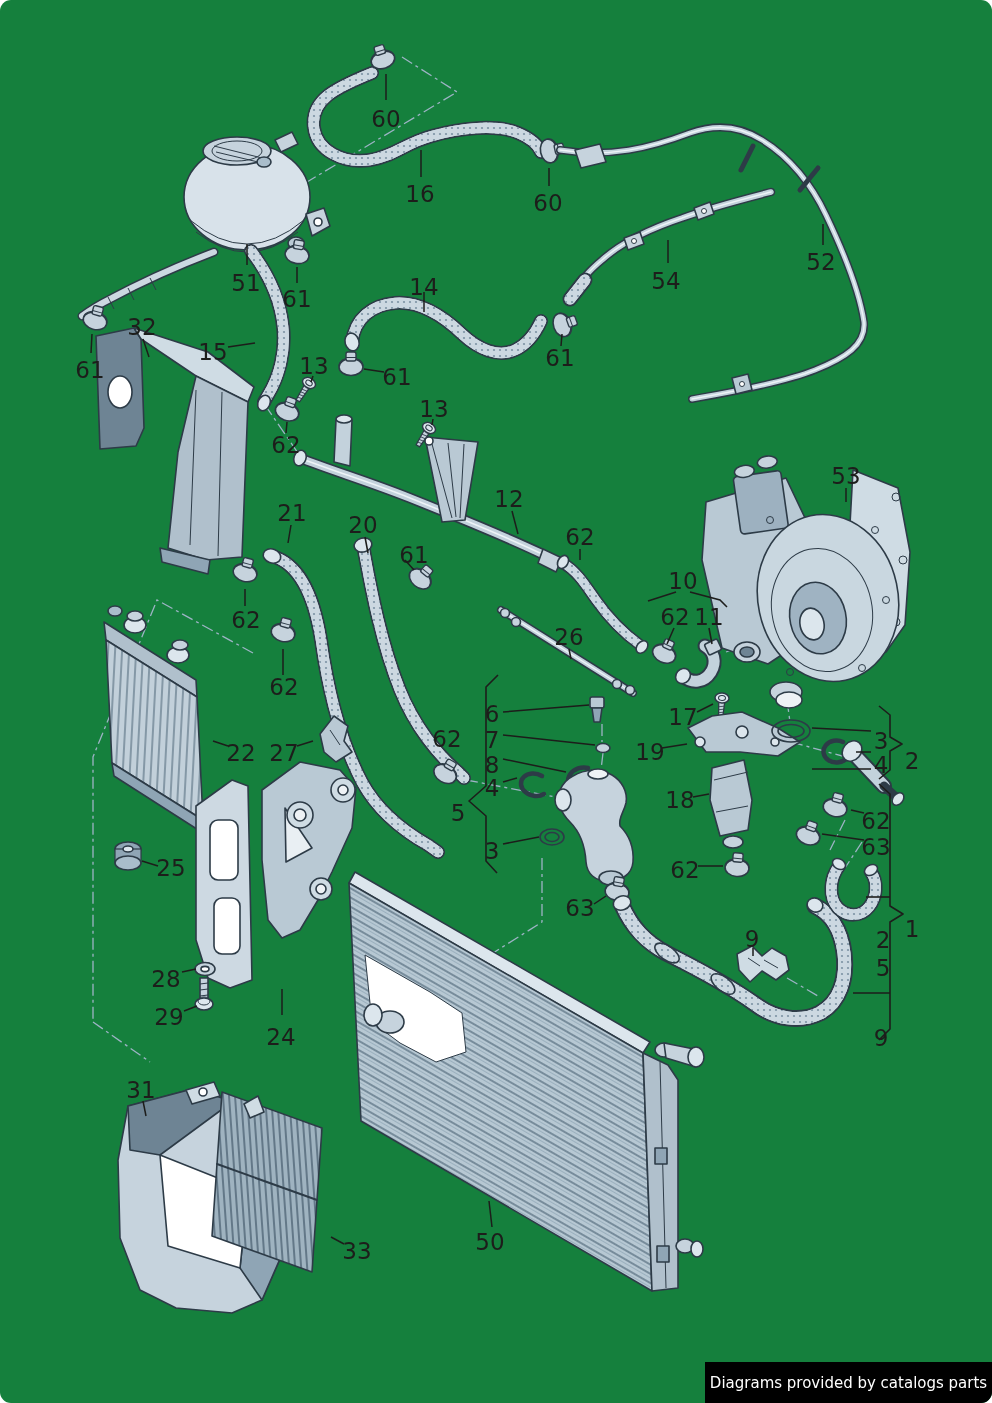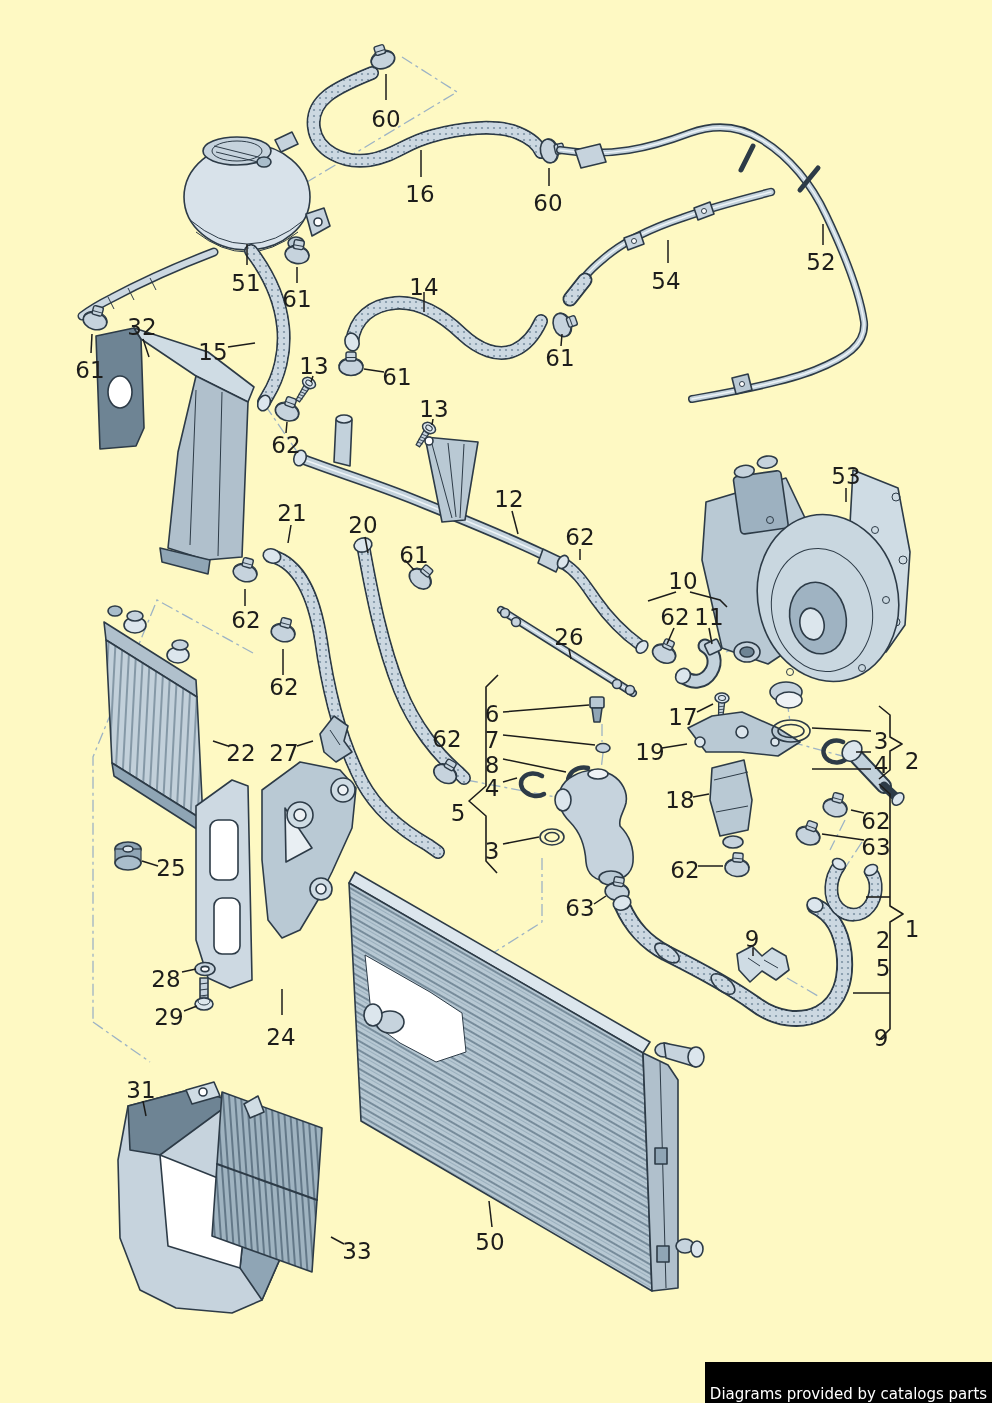--- a/index.html
+++ b/index.html
@@ -1,32 +1,32 @@
 <!DOCTYPE html>
 <html><head>
 <meta charset="utf-8">
 <style>
   html,body{margin:0;padding:0;background:#fff;}
-  #page{position:relative;width:992px;height:1403px;background:#fef9c3;overflow:hidden;
-        font-family:"DejaVu Sans","Liberation Sans",sans-serif;}
+  #page{position:relative;width:992px;height:1403px;background:#15803d;overflow:hidden;
+        font-family:"DejaVu Sans","Liberation Sans",sans-serif;border-radius:11px;}
   #diagram-svg{position:absolute;left:0;top:0;}
   .part-label{font:23px "DejaVu Sans","Liberation Sans",sans-serif;fill:#1d1d1b;text-anchor:middle;}
   .lead{stroke:#1d1d1b;stroke-width:1.5;fill:none;}
   .brk{stroke:#1d1d1b;stroke-width:1.6;fill:none;stroke-linejoin:round;}
   .dash{stroke:#9db3c5;stroke-width:1.3;fill:none;stroke-dasharray:12 4 3 4;}
   .oln{stroke:#2d3b47;fill:none;stroke-linecap:round;stroke-linejoin:round;}
   .h-out{stroke:#2d3b47;fill:none;stroke-linecap:round;}
   .h-fill{stroke:#ccd8e1;fill:none;stroke-linecap:round;}
   .h-dots{stroke:url(#hdots);fill:none;stroke-linecap:round;}
   .m-fill{stroke:#c3d2dc;fill:none;stroke-linecap:round;}
   .m-hi{stroke:#edf3f7;fill:none;stroke-linecap:round;}
   .shape{stroke:#2d3b47;stroke-width:1.6;stroke-linejoin:round;}
   .thin{stroke:#2d3b47;stroke-width:1;fill:none;}
   #footer-bar{position:absolute;left:705px;top:1362px;width:287px;height:41px;background:#0b0b0b;
-      display:flex;align-items:flex-end;justify-content:center;color:#fff;font-size:15px;}
+      display:flex;align-items:center;justify-content:center;color:#fff;font-size:15px;}
 </style>
 </head>
 <body>
 
 <div id="page">
 <svg id="diagram-svg" width="992" height="1403" viewBox="0 0 992 1403" xmlns="http://www.w3.org/2000/svg">
   <defs>
     <pattern id="hdots" width="6" height="6" patternUnits="userSpaceOnUse">
       <rect width="6" height="6" fill="#ccd8e1"></rect>
       <circle cx="2" cy="2" r="1.1" fill="#7d93a4"></circle>

